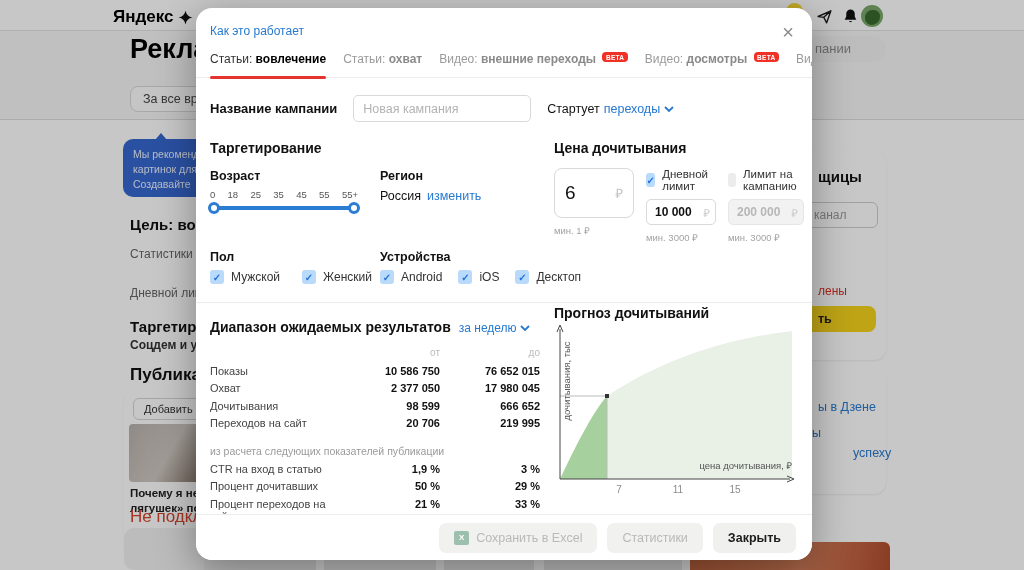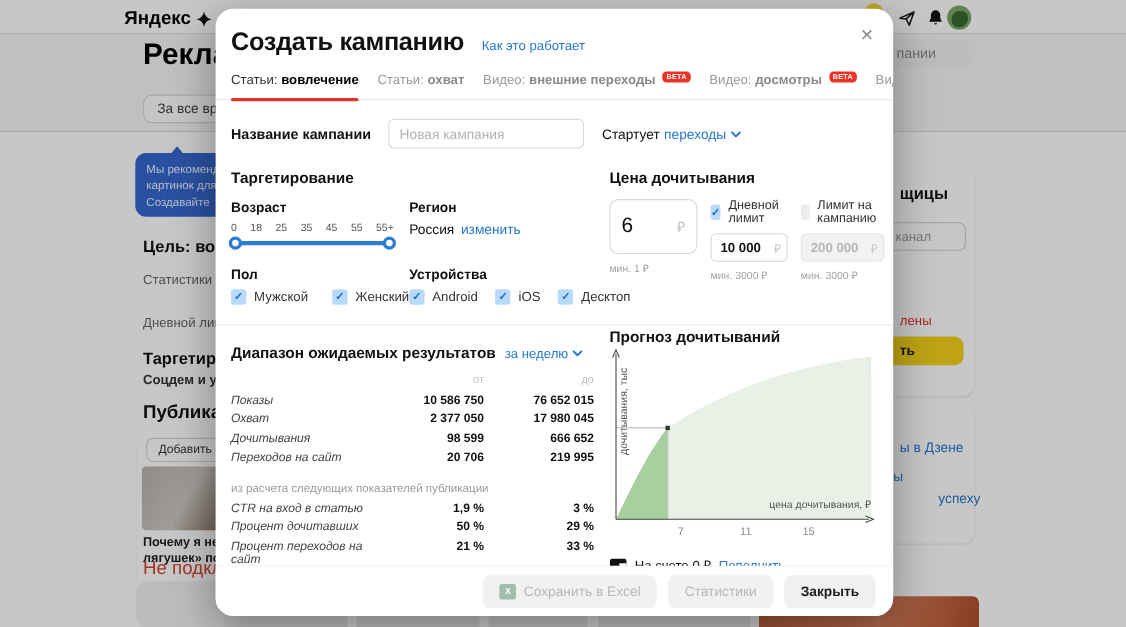--- a/index.html
+++ b/index.html
@@ -71,21 +71,21 @@
   .name-label { font-size:13px; font-weight:bold; color:#111; }
   .name-input { width:178px; height:27px; border:1px solid #d9d9d9; border-radius:5px; padding:0 9px; font-size:12.5px; color:#333; font-family:"Liberation Sans",sans-serif; }
   .name-input::placeholder { color:#b3b3b3; }
   .start-wrap { font-size:12.5px; color:#111; display:flex; align-items:center; gap:4px; }
   .blue-link { color:#2779d0; text-decoration:none; cursor:pointer; }
   .chev { width:10px; height:6px; }
 
   .grid2 { display:grid; grid-template-columns:330px 243px; gap:14px; margin-top:18px; }
   .sec-h { font-size:14px; font-weight:bold; color:#111; }
 
-  .tg-grid { display:grid; grid-template-columns:150px 1fr; column-gap:12px; row-gap:0; margin-top:13px; }
+  .tg-grid { display:grid; grid-template-columns:150px 1fr; column-gap:12px; row-gap:0; margin-top:13px;gap:20px; }
   .sub-h { font-size:12.5px; font-weight:bold; color:#111; margin-bottom:6px; }
   .age-ticks { display:flex; justify-content:space-between; font-size:9.5px; color:#555; width:148px; }
   .slider { position:relative; width:148px; height:12px; margin-top:2px; }
   .slider .trk { position:absolute; left:0; right:0; top:4px; height:4px; background:#2b7cd3; border-radius:2px; }
   .handle { position:absolute; top:0; width:12px; height:12px; border-radius:50%; background:#fff; border:3px solid #2b7cd3; cursor:pointer; }
   .region-line { font-size:12.5px; color:#111; display:flex; gap:6px; }
   .row-gap { margin-top:16px; }
   .cbs { display:flex; gap:22px; }
   .cb { display:flex; align-items:center; gap:7px; cursor:pointer; }
   .cbox { width:14px; height:14px; border-radius:3px; background:#b9dafa; display:flex; align-items:center; justify-content:center; font-size:10px; font-weight:bold; color:#1e70d6; }
@@ -104,21 +104,21 @@
   .lim-input { width:100%; height:26px; border:1px solid #d9d9d9; border-radius:5px; padding:0 16px 0 8px; font-size:12px; font-weight:bold; color:#111; font-family:"Liberation Sans",sans-serif; }
   .lim-input.dis { background:#f2f2f2; border-color:#e6e6e6; color:#b7b7b7; font-weight:bold; }
   .lim-cur { position:absolute; right:6px; top:6px; font-size:11px; color:#c9c9c9; }
 
   .mid-div { border:none; border-top:1px solid #ececec; margin:18px -14px 0; }
 
   .res-head { display:flex; align-items:baseline; gap:8px; margin-top:16px; }
   .period { font-size:12px; display:flex; align-items:center; gap:3px; }
   .tbl { margin-top:12px; }
   .trow { display:flex; align-items:baseline; height:17.5px; }
-  .trow .rl { flex:1; font-size:11px; color:#444;font-style:italic; }
+  .trow .rl { flex:1; font-size:11px; color:#444; }
   .trow .rf { width:105px; text-align:right; font-size:11px; font-weight:bold; color:#111; }
   .trow .rt { width:100px; text-align:right; font-size:11px; font-weight:bold; color:#111; }
   .thead .rf,.thead .rt { font-weight:normal; color:#bdbdbd; font-size:10px; }
   .note { font-size:10.5px; color:#9b9b9b; margin:10px 0 6px; }
   .tdiv { border:none; border-top:1px solid #e8e8e8; margin:12px 0 10px; }
 
   .chart-wrap { }
   .balance { display:flex; align-items:center; gap:7px; font-size:12px; color:#111; margin-top:4px; }
   .wallet { width:16px; height:13px; }
 
@@ -201,21 +201,20 @@
   <div class="abs bg-strip" style="left:544px;width:138px"></div>
   <div class="abs bg-orange"></div>
 </div>
 
 <div class="dim"></div>
 
 <div class="modal">
   <div class="m-close">×</div>
 
   <div class="m-head">
-    <div class="m-title">Создать кампанию</div>
     <a class="m-help">Как это работает</a>
   </div>
 
   <div class="tabs">
     <div class="tab active">
       <span class="pref">Статьи:</span>
       <span class="lab">вовлечение</span>
     </div>
     <div class="tab">
       <span class="pref">Статьи:</span>

